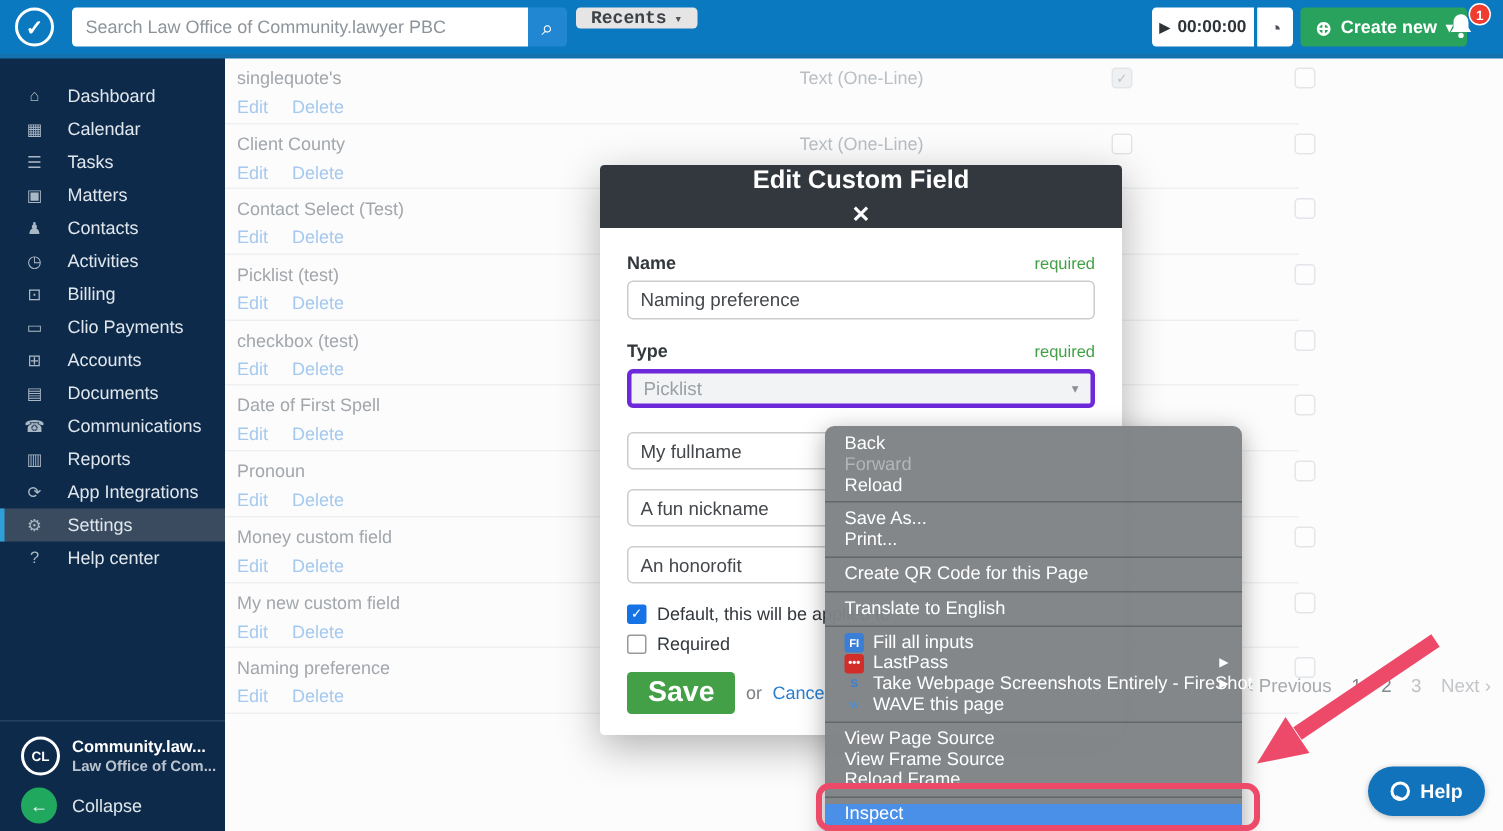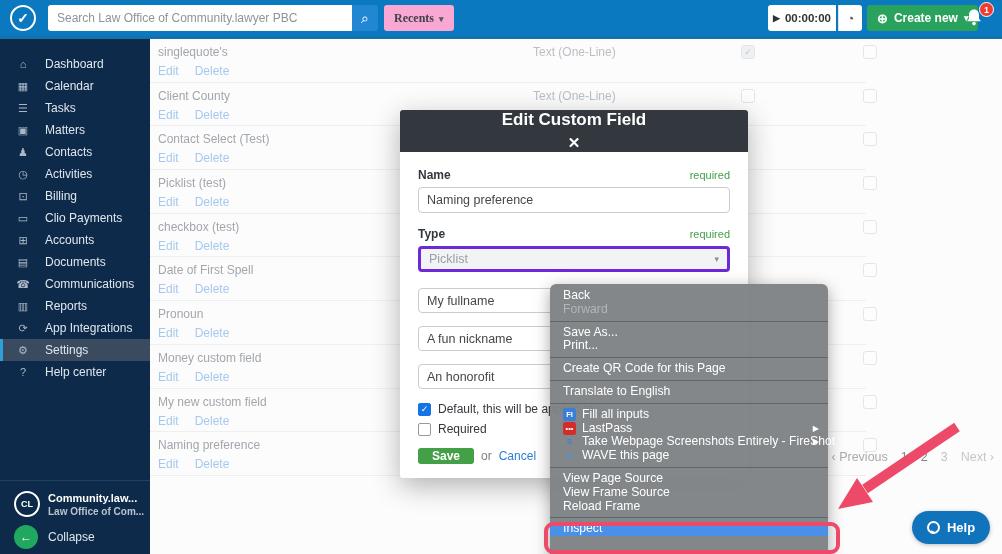--- a/index.html
+++ b/index.html
@@ -8,22 +8,22 @@
 
   
   .topbar { position:absolute; top:0; left:0; width:1002px; height:36px; background:#0b79bf; z-index:25; }
   .top-strip { position:absolute; top:36px; left:0; width:1002px; height:3px; background:#1371ae; z-index:25; }
   .logo { position:absolute; left:10px; top:5px; width:26px; height:26px; border:2.5px solid #fff; border-radius:50%;
           display:flex; align-items:center; justify-content:center; color:#fff; font-weight:bold; font-size:14px; cursor:pointer; }
   .search-wrap { position:absolute; left:48px; top:5px; width:330px; height:26px; display:flex; }
   .search-wrap input { flex:1; border:none; border-radius:3px 0 0 3px; padding:0 9px; font-size:12px; color:#444; outline:none; font-family:inherit; }
   .search-wrap input::placeholder { color:#8d949b; }
   .search-btn { width:26px; border:none; background:#2287d3; color:#fff; border-radius:0 3px 3px 0; font-size:14px; cursor:pointer; }
-  .recents { position:absolute; left:384px; top:5px; height:26px; padding:0 10px; background:#f9a8d4; border:none; border-radius:3px;
-             font-size:12px; font-weight:bold; color:#3c4248; cursor:pointer; font-family:Liberation Serif, serif; }
+  .recents { position:absolute; left:384px; top:5px; height:14px; padding:0 10px; background:#e5e5e5; border:none; border-radius:3px;
+             font-size:12px; font-weight:bold; color:#3c4248; cursor:pointer; font-family:Liberation Mono, monospace; }
   .recents .caret { font-size:9px; margin-left:5px; color:#555; }
   .timer-box { position:absolute; left:768px; top:5px; height:26px; width:68px; background:#fff; border-radius:3px 0 0 3px;
                display:flex; align-items:center; justify-content:center; gap:5px; font-size:11.5px; font-weight:bold; color:#2e3338; cursor:pointer; }
   .timer-box .play { font-size:9px; color:#2e3338; }
   .clock-btn { position:absolute; left:838px; top:5px; height:26px; width:24px; background:#fff; border-radius:0 3px 3px 0;
                border:none; border-left:1px solid #e0e3e6; font-size:13px; color:#4a5056; cursor:pointer; }
   .create-new { position:absolute; left:867px; top:5px; height:26px; padding:0 10px; background:#28a25c; border:none; border-radius:3px;
                 color:#fff; font-size:12px; font-weight:bold; display:flex; align-items:center; gap:6px; cursor:pointer; font-family:inherit; }
   .create-new .plus { font-size:13px; }
   .create-new .caret { font-size:9px; }
@@ -86,21 +86,21 @@
             display:flex; align-items:center; margin-bottom:16px; cursor:default; }
   .select .caret { margin-left:auto; font-size:9px; color:#8b9095; }
   .opt-input { display:block; width:220px; height:25px; border:1px solid #ccc; border-radius:4px; padding:0 8px; font-size:12.5px;
                color:#44484c; font-family:inherit; margin-bottom:13px; }
   .cb-row { display:flex; align-items:center; gap:7px; margin-top:3px; margin-bottom:6px; white-space:nowrap; overflow:hidden; }
   .m-cb { width:13px; height:13px; border:1px solid #999; border-radius:2px; background:#fff; flex:0 0 auto;
           display:flex; align-items:center; justify-content:center; font-size:9px; cursor:pointer; }
   .m-cb.on { background:#1673e6; border-color:#1673e6; color:#fff; }
   .cb-row label { font-size:12px; color:#33383d; }
   .save-row { display:flex; align-items:center; gap:7px; margin-top:12px; }
-  .save-btn { background:#44a046; color:#fff; border:none; border-radius:3px; height:16px; padding:0 14px; font-size:12px;
+  .save-btn { background:#44a046; color:#fff; border:none; border-radius:3px; height:28px; padding:0 14px; font-size:19px;
               font-weight:bold; cursor:pointer; font-family:inherit; }
   .or-txt { font-size:12px; color:#7a7f84; }
   .cancel-link { font-size:12px; color:#2a7fd0; text-decoration:none; cursor:pointer; }
 
   
   .ctx-menu { position:absolute; left:550px; top:284px; width:278px; height:290px; background:rgba(127,131,134,0.97);
               border-radius:6px; z-index:15; padding:5px 0; box-shadow:0 4px 16px rgba(0,0,0,.35); }
   .ctx-sep { border-top:1px solid rgba(70,74,77,.55); margin:4px 0; }
   .ctx-item { position:relative; height:13.8px; line-height:13.8px; padding-left:13px; padding-right:20px; font-size:12.2px;
               color:#fff; cursor:pointer; display:flex; align-items:center; white-space:nowrap; }
@@ -369,20 +369,23 @@
     </div>
   </div>
 
   <div class="ctx-menu" id="ctx-menu">
       <div class="ctx-item">
         <span>Back</span>
       </div>
       <div class="ctx-item disabled">
         <span>Forward</span>
       </div>
+      <div class="ctx-item">
+        <span>Reload</span>
+      </div>
       <div class="ctx-sep"></div>
       <div class="ctx-item">
         <span>Save As...</span>
       </div>
       <div class="ctx-item">
         <span>Print...</span>
       </div>
       <div class="ctx-sep"></div>
       <div class="ctx-item">
         <span>Create QR Code for this Page</span>

